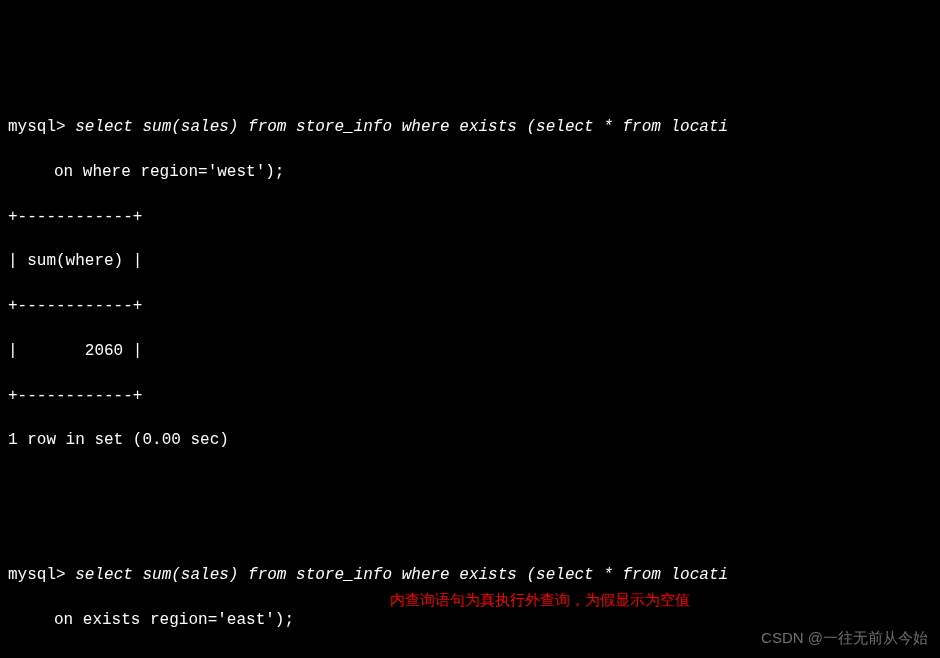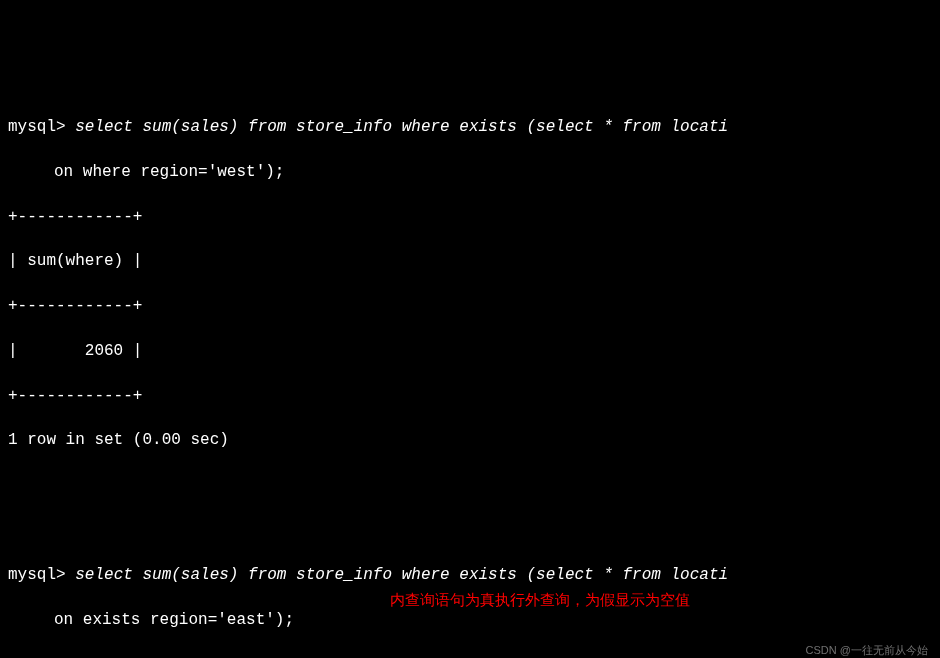--- a/index.html
+++ b/index.html
@@ -21,24 +21,24 @@
   .hl-wrap-bot { border-top: none; display: inline-block; padding-right:6px;margin-left:46px; }
   .annotation {
     color: #ff0000;
     font-family: "SimSun","Microsoft YaHei",sans-serif;
     font-size: 15px;
     position: absolute;
   }
   .watermark {
     position: absolute;
     right: 12px;
-    bottom: 0;
+    bottom: 10px;
     color: rgba(200,200,200,0.55);
     font-family: "Microsoft YaHei",sans-serif;
-    font-size: 11px;
+    font-size: 15px;
   }
 </style>
 </head>
 <body>
 
 
 
 
 <div class="line"><span>mysql&gt;</span> <span class="hl-wrap-top"><span>select sum(sales) from store_info where exists (select * from locati</span></span></div>
 <div class="line"><span class="hl-wrap-bot"><span>on where region='west');</span></span></div>

